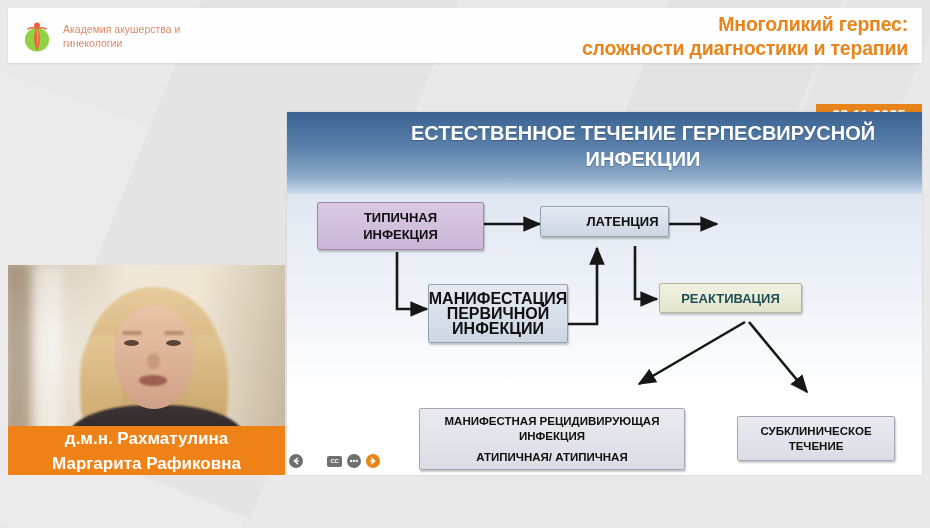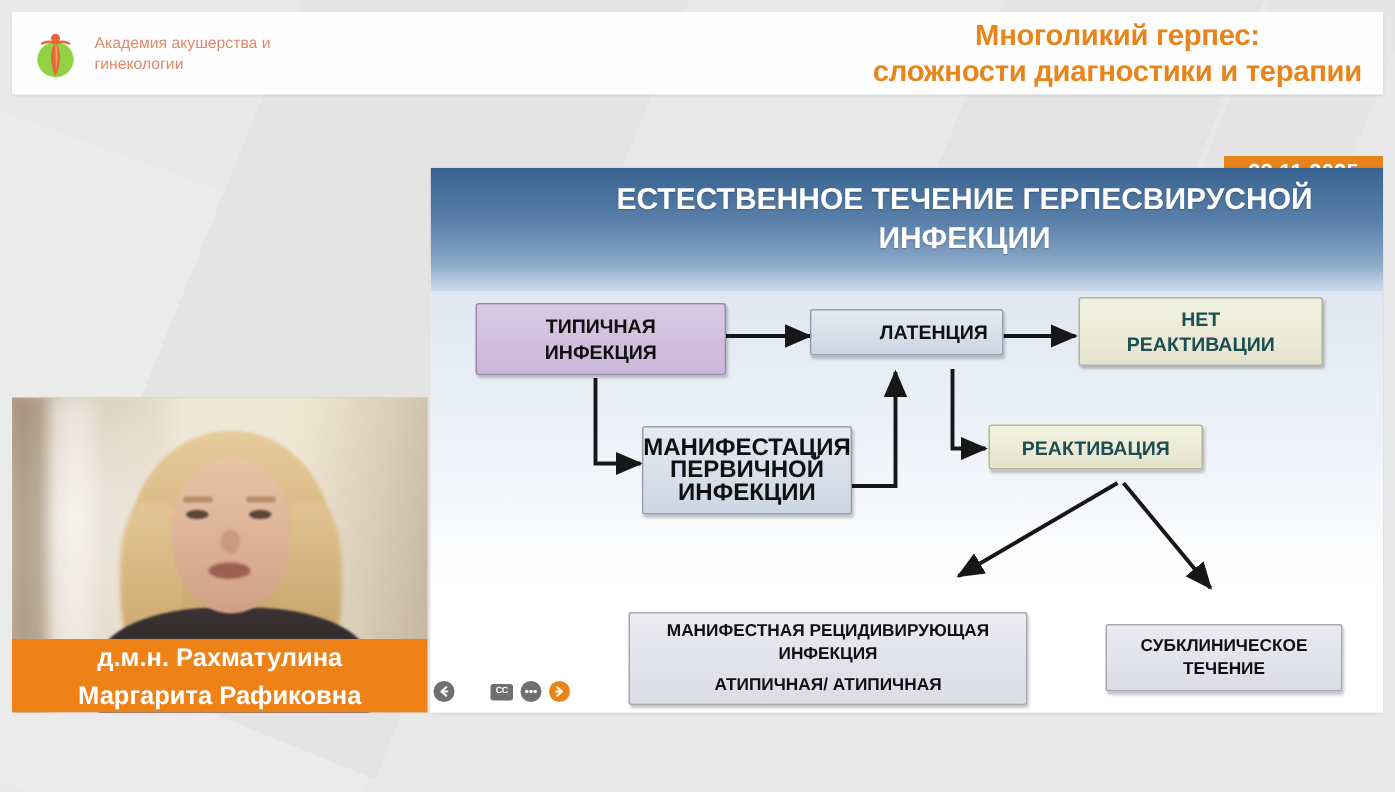--- a/index.html
+++ b/index.html
@@ -29,21 +29,21 @@
   .logo-mark .circle{
     position:absolute;left:3px;top:9px;width:24px;height:23px;border-radius:50%;
     background:#8dd13e;opacity:.85;
   }
   .logo-mark svg{position:absolute;left:0;top:0;}
   #logo-text{
     margin-left:7px;color:#e0896b;font-size:10.5px;line-height:14px;
     max-width:150px;font-family:"Liberation Sans", sans-serif;
   }
   #title-block{
-    margin-left:auto;padding-right:14px;text-align:center;
+    margin-left:auto;padding-right:14px;text-align:right;
     color:#e8841a;font-weight:bold;font-size:19.5px;line-height:24px;
     letter-spacing:-.2px;
   }
   #date-badge{
     position:absolute;right:8px;top:65px;width:106px;height:22px;
     background:#e8841a;color:#ffffff;font-weight:bold;font-size:14.5px;
     display:flex;align-items:center;justify-content:center;letter-spacing:.2px;margin-top:39px;
   }
 
   
@@ -195,24 +195,20 @@
 
       <div class="dbox purple" style="left:30px;top:8px;width:167px;height:48px;font-size:13px;line-height:17px;">
         <span>ТИПИЧНАЯ</span>
         <span>ИНФЕКЦИЯ</span>
       </div>
 
       <div class="dbox bluegray" style="left:253px;top:12px;width:129px;height:31px;font-size:13px;line-height:17px;padding-left:36px;">
         <span>ЛАТЕНЦИЯ</span>
       </div>
 
-      <div class="dbox khaki" style="left:432px;top:4px;width:163px;height:46px;font-size:13px;line-height:17px;">
-        <span>НЕТ</span>
-        <span>РЕАКТИВАЦИИ</span>
-      </div>
 
       <div class="dbox bluegray" style="left:141px;top:90px;width:140px;height:59px;font-size:16px;line-height:15px;">
         <span>МАНИФЕСТАЦИЯ</span>
         <span>ПЕРВИЧНОЙ</span>
         <span>ИНФЕКЦИИ</span>
       </div>
 
       <div class="dbox khaki" style="left:372px;top:89px;width:143px;height:30px;font-size:13px;line-height:17px;">
         <span>РЕАКТИВАЦИЯ</span>
       </div>

